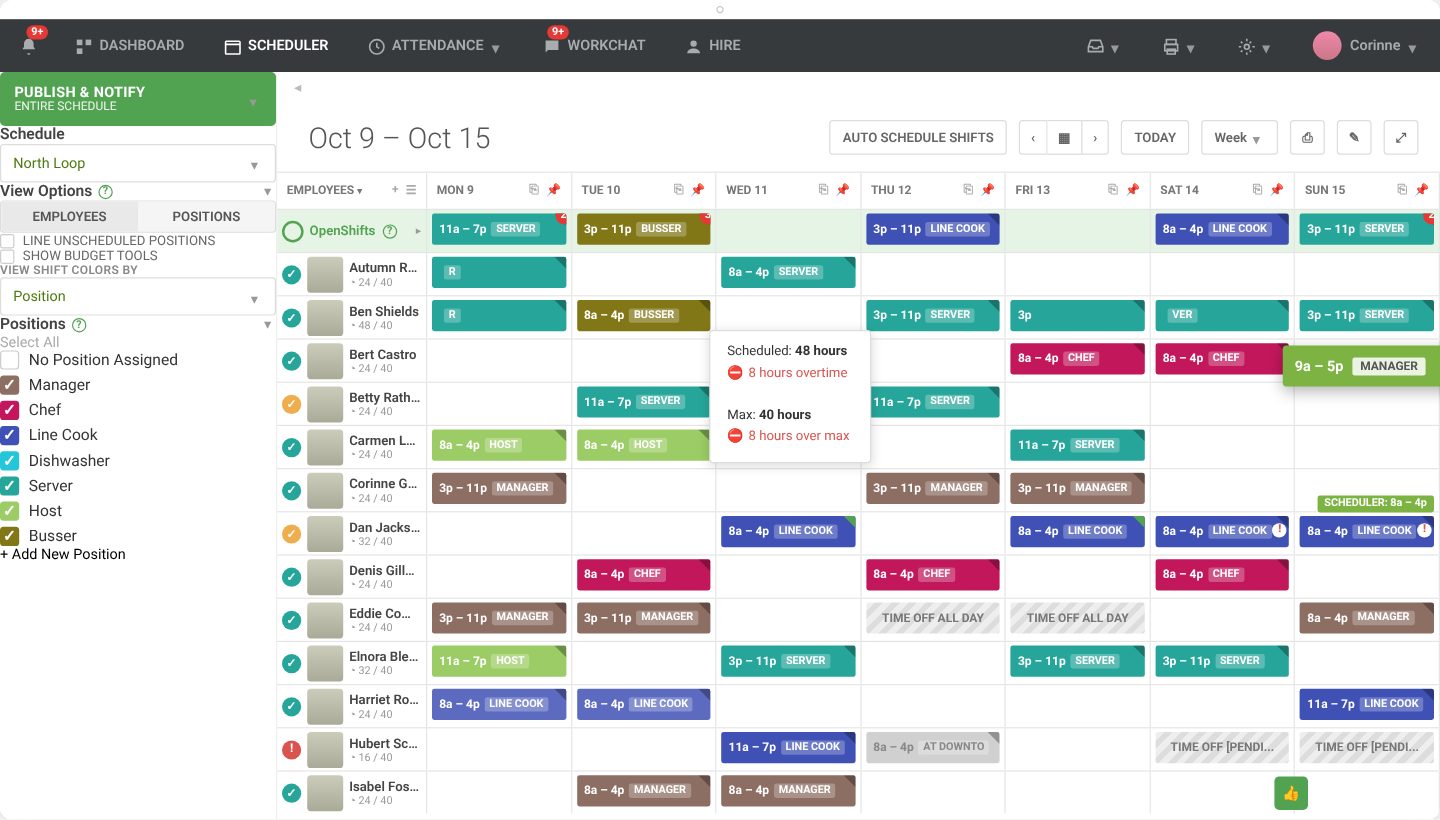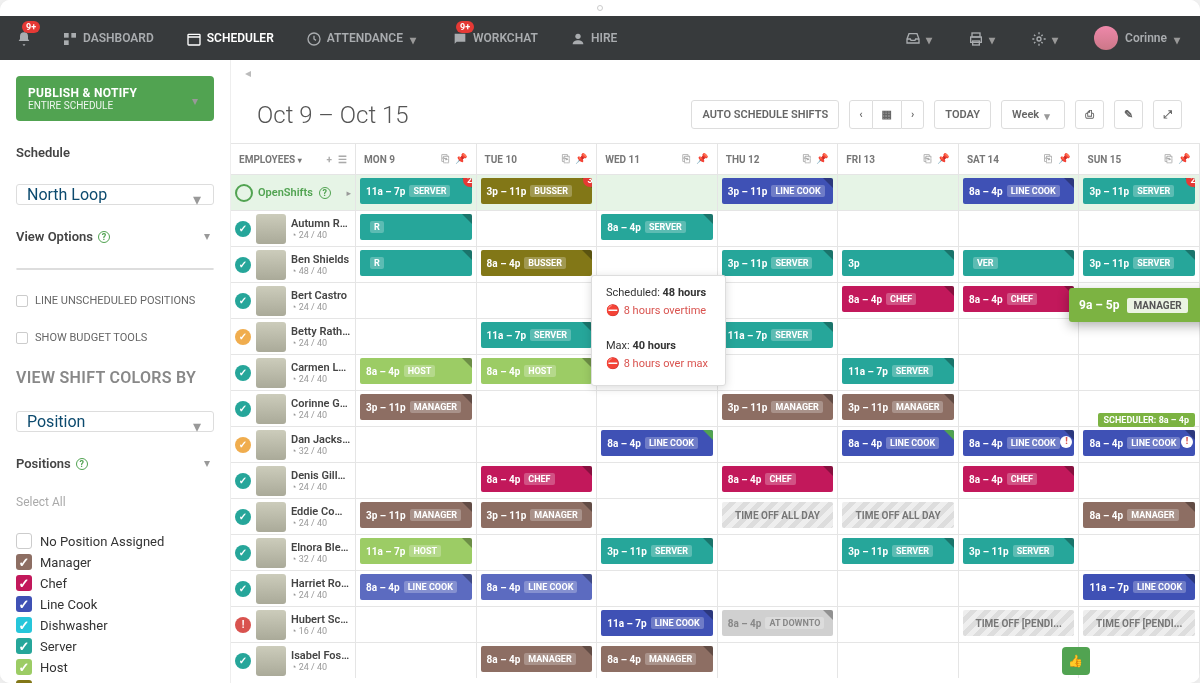--- a/index.html
+++ b/index.html
@@ -6,32 +6,32 @@
 body{background:#f5f5f5;color:#333;font-size:12px}
 .app{width:1200px;height:683px;margin:0 auto;background:#fff;display:flex;flex-direction:column;border-radius:10px;overflow:hidden;box-shadow:0 2px 20px rgba(0,0,0,0.1)}
 .browser-chrome{height:16px;background:#fff;display:flex;align-items:center;justify-content:center}
 .browser-chrome .dot{width:6px;height:6px;border-radius:50%;border:1px solid #ccc}
 .topnav{height:44px;background:#373a3c;display:flex;align-items:center;color:#a9acaf;font-size:12px;font-weight:600}
 .topnav .nav-item{display:flex;align-items:center;gap:7px;padding:0 16px;height:44px;cursor:pointer;position:relative}
 .topnav .nav-item.active{color:#fff}
 .topnav .spacer{flex:1}
 .badge{position:absolute;top:5px;left:22px;background:#e53935;color:#fff;font-size:9px;border-radius:10px;padding:1px 4px;font-weight:700}
 .main{flex:1;display:flex;overflow:hidden}
-.sidebar{width:230px;background:#fff;padding:16px;display:flex;flex-direction:column;gap:24px;overflow-y:auto}
+.sidebar{width:230px;background:#fff;padding:0;display:flex;flex-direction:column;gap:0;overflow-y:auto}
 .publish-btn{background:#51a351;color:#fff;border-radius:4px;padding:10px 12px;display:flex;align-items:center;justify-content:space-between;cursor:pointer}
 .publish-btn .ptext{display:flex;flex-direction:column}
 .publish-btn .l1{font-weight:700;font-size:12px;letter-spacing:0.3px}
 .publish-btn .l2{font-size:10px;opacity:0.9}
 .section-label{font-weight:600;font-size:13px;color:#444;display:flex;align-items:center;gap:5px}
-.sel{border:1px solid #ddd;border-radius:3px;height:32px;display:flex;align-items:center;justify-content:space-between;padding:0 10px;font-size:16px;color:#0c4a6e;cursor:pointer}
+.sel{border:1px solid #ddd;border-radius:3px;height:32px;display:flex;align-items:center;justify-content:space-between;padding:0 10px;font-size:12px;color:#4d7c0f;cursor:pointer}
 .seg{display:flex;border:1px solid #ddd;border-radius:3px;overflow:hidden}
 .seg div{flex:1;text-align:center;padding:6px;font-size:11px;font-weight:600;cursor:pointer;background:#f5f5f5;color:#555}
 .seg div.on{background:#e9e9e9}
 .chk-row{display:flex;align-items:center;gap:7px;font-size:11px;color:#666;cursor:pointer}
-.mini-label{font-size:16px;color:#888;font-weight:600;letter-spacing:0.3px}
+.mini-label{font-size:10px;color:#888;font-weight:600;letter-spacing:0.3px}
 .pos-list{display:flex;flex-direction:column;gap:5px}
 .pos-item{display:flex;align-items:center;gap:8px;font-size:13px;cursor:pointer}
 .pos-box{width:16px;height:16px;border-radius:3px;display:flex;align-items:center;justify-content:center;color:#fff;font-weight:700}
 .content{flex:1;display:flex;flex-direction:column;overflow:auto;position:relative;border-left:1px solid #eee}
 .header-row{display:flex;align-items:center;padding:14px 18px 14px 26px;gap:10px}
 .date-title{font-size:24px;font-weight:300;color:#555;flex:1}
 .hbtn{border:1px solid #ddd;border-radius:3px;padding:7px 10px;font-size:11px;font-weight:600;color:#666;cursor:pointer;display:flex;align-items:center;gap:5px;background:#fff}
 .sched-grid{position:relative}
 .grow{display:flex;border-top:1px solid #e5e5e5}
 .daycol{flex:1;border-right:1px solid #e5e5e5;min-width:100px;position:relative}

